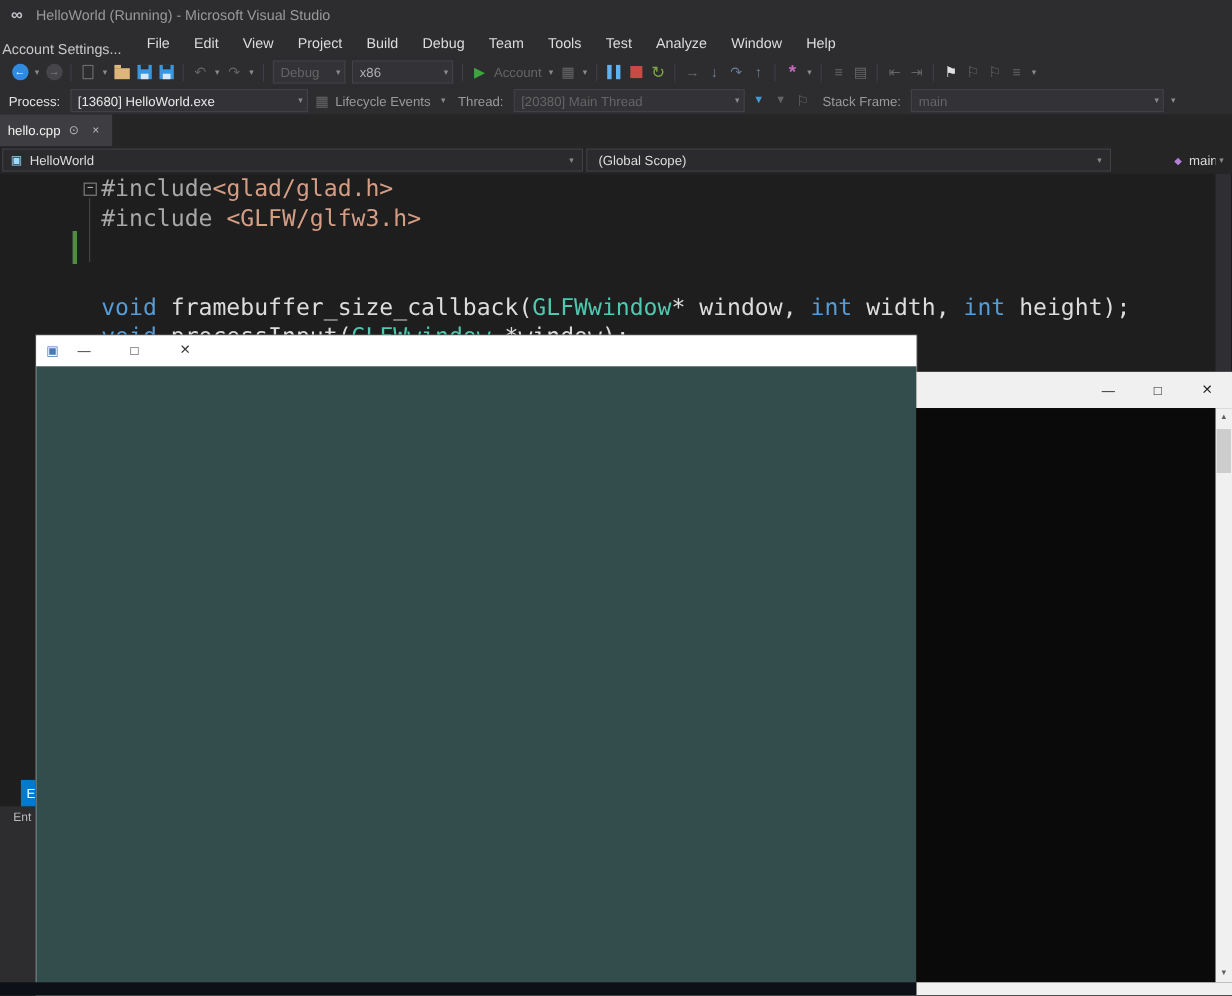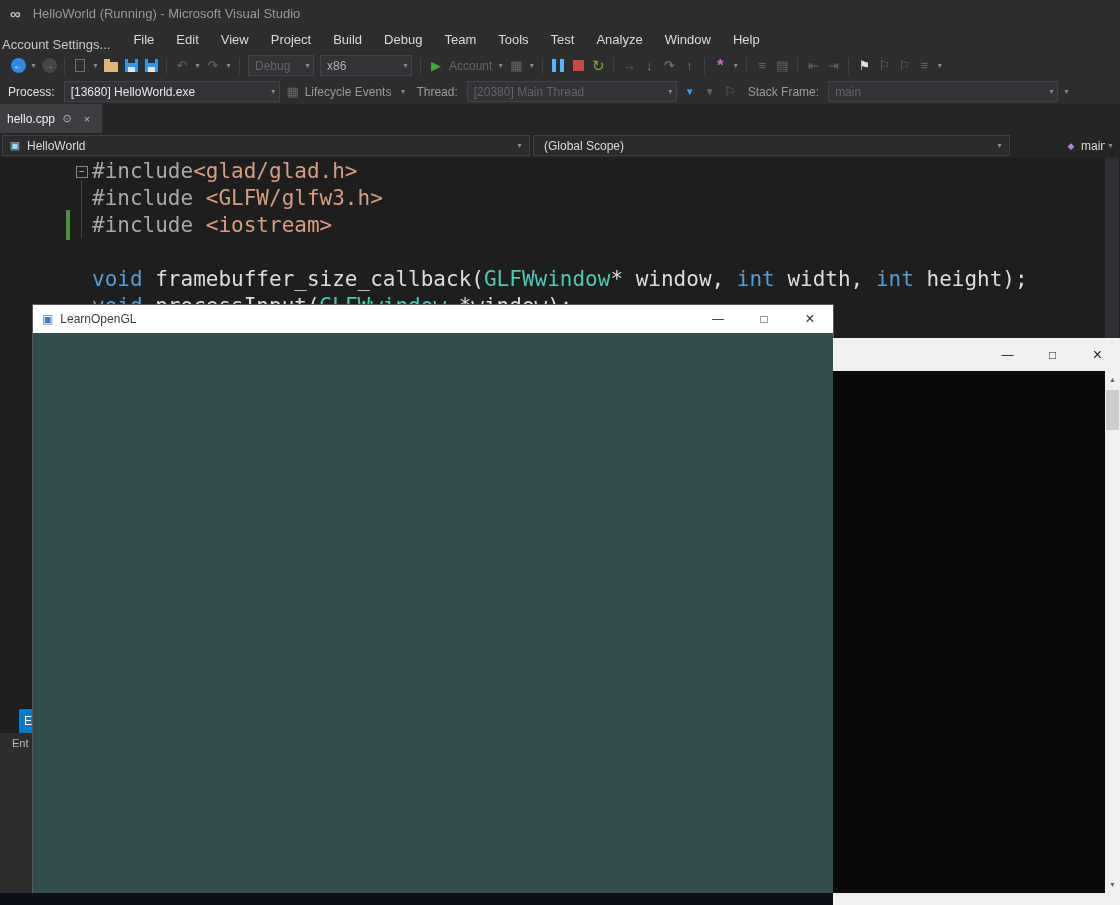--- a/index.html
+++ b/index.html
@@ -248,33 +248,31 @@
 </div>
 
 <div class="editor">
   <div class="foldbox">−</div>
   <div class="guide"></div>
   <div class="changebar"></div>
   <div class="edscroll"></div>
 
   <div class="codeline" style="top:0"><span class="tk-pp">#include</span><span class="tk-str">&lt;glad/glad.h&gt;</span></div>
   <div class="codeline" style="top:27px"><span class="tk-pp">#include </span><span class="tk-str">&lt;GLFW/glfw3.h&gt;</span></div>
-  <div class="codeline" style="top:54px"><span class="tk-pp">#include </span><span class="tk-str">&lt;iostream&gt;</span></div>
   <div class="codeline" style="top:108px"><span class="tk-kw">void</span><span class="tk-pl"> framebuffer_size_callback(</span><span class="tk-ty">GLFWwindow</span><span class="tk-pl">* window, </span><span class="tk-kw">int</span><span class="tk-pl"> width, </span><span class="tk-kw">int</span><span class="tk-pl"> height);</span></div>
   <div class="codeline" style="top:135px"><span class="tk-kw">void</span><span class="tk-pl"> processInput(</span><span class="tk-ty">GLFWwindow</span><span class="tk-pl"> *window);</span></div>
 </div>
 
 <div class="errpanel"></div>
 <div class="errcaption"><span>Erro</span></div>
 <div class="errfilter"><span>Ent</span></div>
 
 <div class="glfw">
   <div class="glfw-tb">
     <span class="glfw-appicon">▣</span>
-    <span class="glfw-title">LearnOpenGL</span>
     <span class="capbtn">—</span>
     <span class="capbtn">□</span>
     <span class="capbtn x">×</span>
   </div>
   <div class="glfw-content"></div>
   <div class="glfw-bottom"></div>
 </div>
 
 <div class="console">
   <div class="console-tb">

